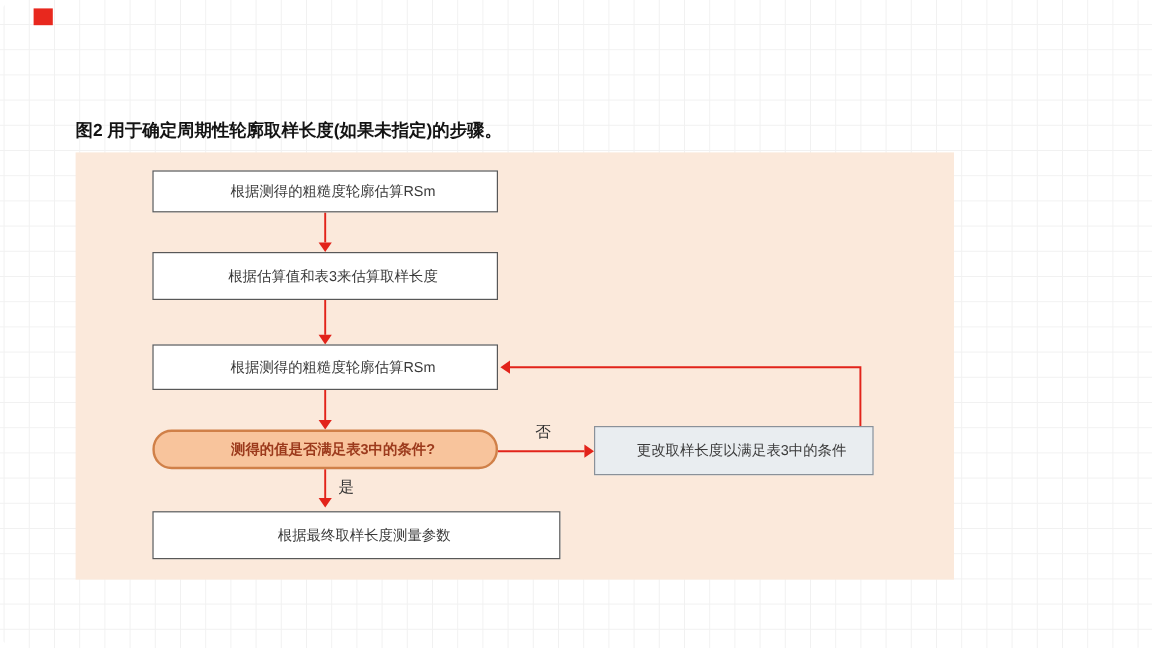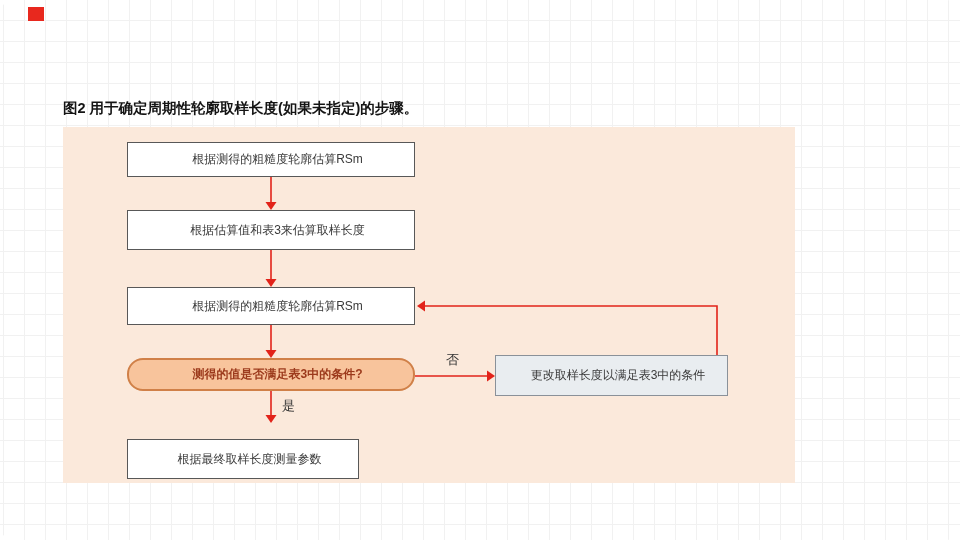--- a/index.html
+++ b/index.html
@@ -40,21 +40,21 @@
     background:var(--decision-fill,#f8c49c);
     border:2px solid var(--decision-border,#d08048);
     color:var(--decision-text,#9c3a1c);
     font-weight:bold;
   }
   .node.alt{
     left:495px;top:355px;width:233px;height:41px;
     background:var(--alt-fill,#e9edf0);
     border:1.5px solid var(--alt-border,#8a9199);
   }
-  .node.n6{left:127px;top:439px;width:232px;height:40px;}
+  .node.n6{left:127px;top:426px;width:340px;height:40px;}
   .branch-label{
     position:absolute;font-size:13px;color:#333;white-space:nowrap;
   }
   .branch-label.no{left:446px;top:351px;}
   .branch-label.yes{left:282px;top:397px;}
   svg.arrows{position:absolute;left:0;top:0;width:960px;height:540px;pointer-events:none;}
   .arrow{stroke:var(--arrow-red,#e2231a);stroke-width:1.6;fill:none;}
   .arrow-head{fill:var(--arrow-red,#e2231a);stroke:none;}
 </style>
 </head>

